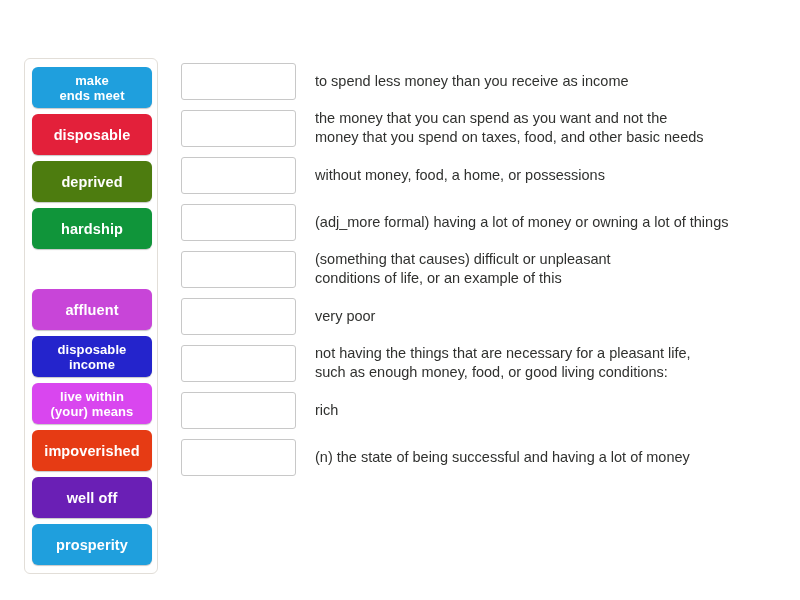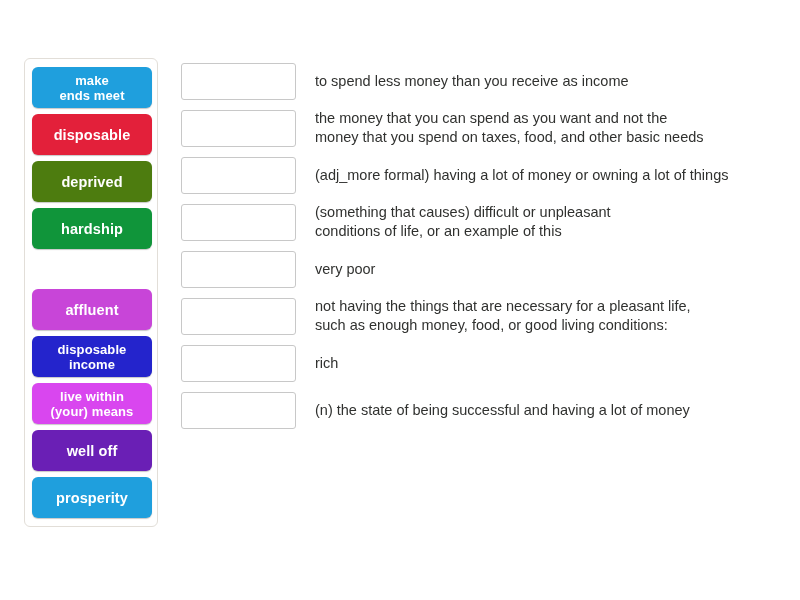--- a/index.html
+++ b/index.html
@@ -125,20 +125,23 @@
       </div>
       <div class="tile" style="background: rgb(200, 69, 216); margin-top: 40px;">
         <span>affluent</span>
       </div>
       <div class="tile two-line" style="background: rgb(36, 36, 204);">
         <span><span>disposable</span><br><span>income</span></span>
       </div>
       <div class="tile two-line" style="background: #d946ef; text-align: center;">
         <span><span>live within</span><br><span>(your) means</span></span>
       </div>
+      <div class="tile" style="background: rgb(230, 59, 20);">
+        <span>impoverished</span>
+      </div>
       <div class="tile" style="background: rgb(106, 31, 181);">
         <span>well off</span>
       </div>
       <div class="tile" style="background: rgb(31, 159, 221);">
         <span>prosperity</span>
       </div>
     </div>
 
   <div class="rows-area" id="rows-area">
       <div class="match-row">
@@ -150,20 +153,26 @@
       <div class="match-row">
         <div class="drop-box"></div>
         <div class="definition">
           <span class="ln">the money that you can spend as you want and not the</span>
           <span class="ln">money that you spend on taxes, food, and other basic needs</span>
         </div>
       </div>
       <div class="match-row">
         <div class="drop-box"></div>
         <div class="definition">
+          <span class="ln">without money, food, a home, or possessions</span>
+        </div>
+      </div>
+      <div class="match-row">
+        <div class="drop-box"></div>
+        <div class="definition">
           <span class="ln">(adj_more formal) having a lot of money or owning a lot of things</span>
         </div>
       </div>
       <div class="match-row">
         <div class="drop-box"></div>
         <div class="definition">
           <span class="ln">(something that causes) difficult or unpleasant</span>
           <span class="ln">conditions of life, or an example of this</span>
         </div>
       </div>

